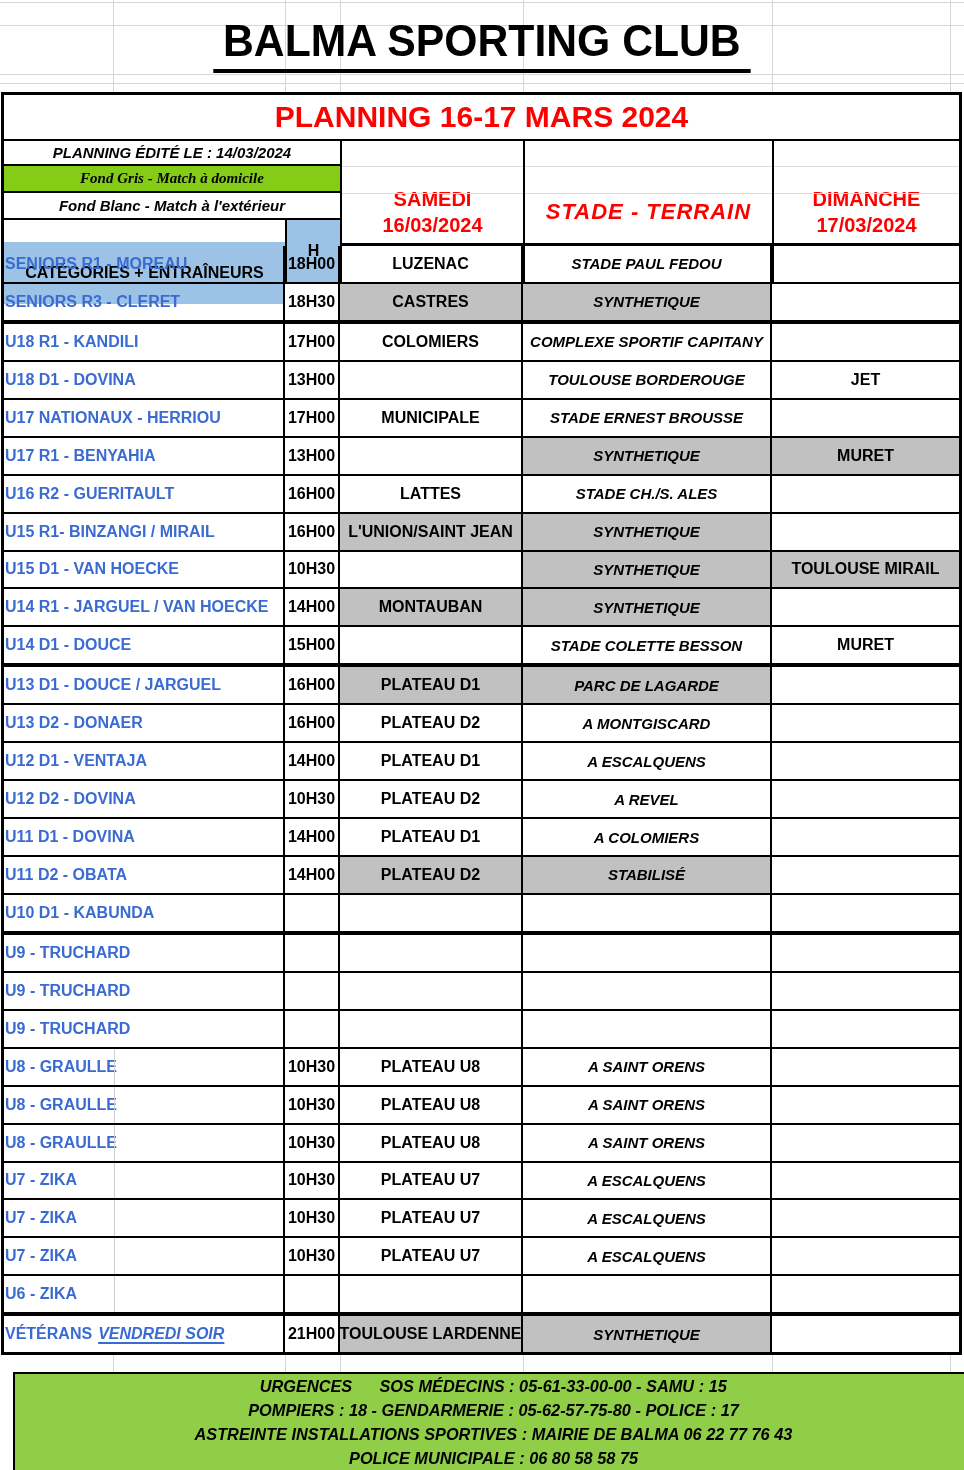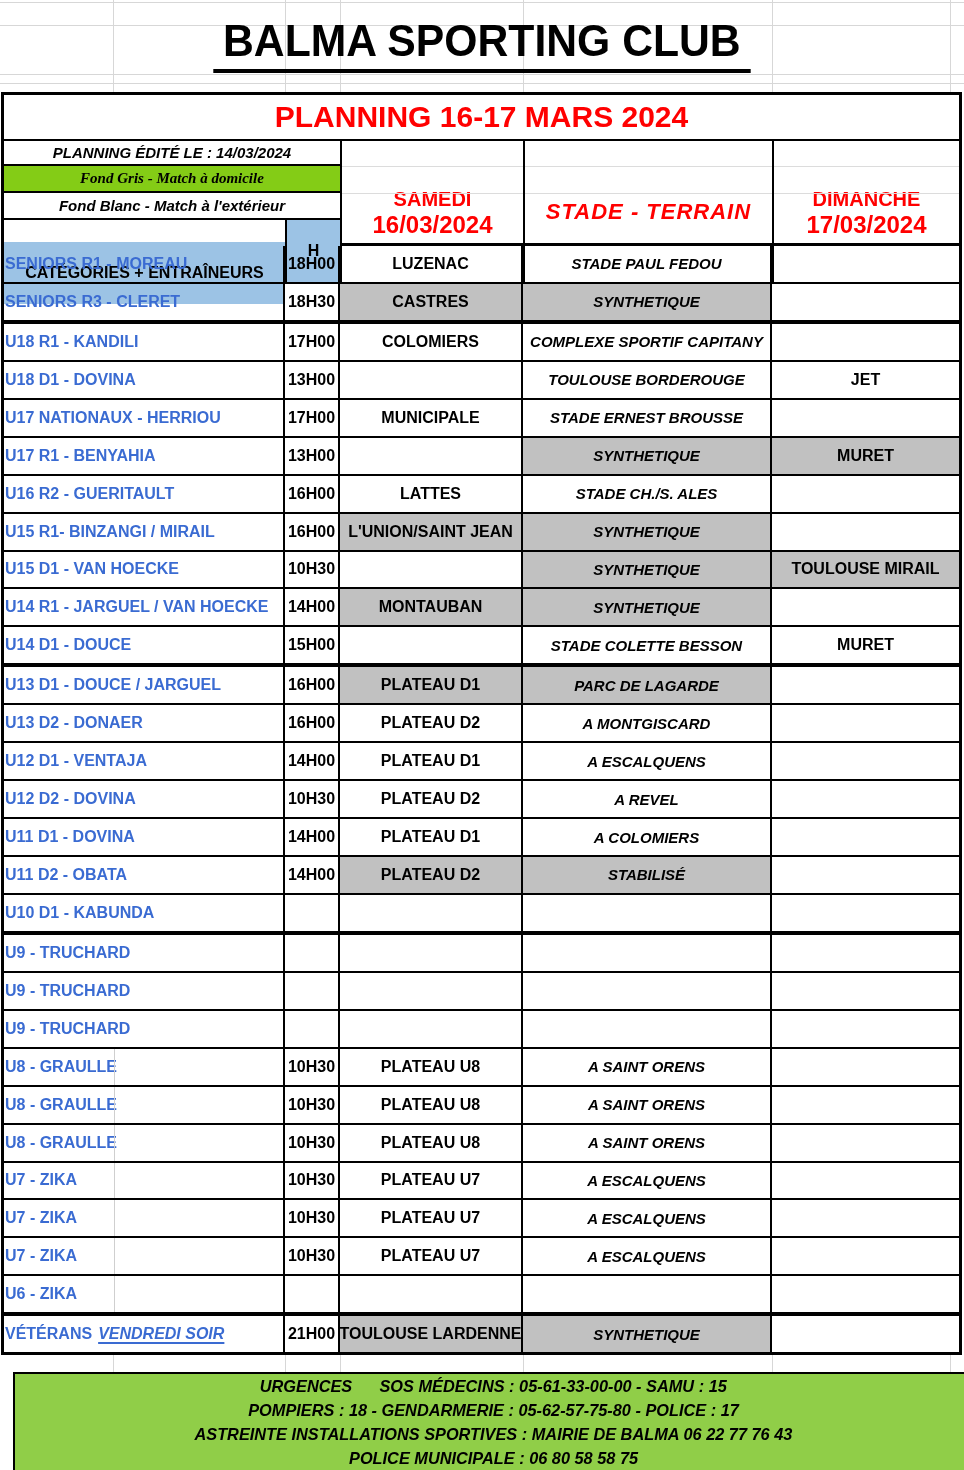--- a/index.html
+++ b/index.html
@@ -30,21 +30,21 @@
   .lrow.gray{background:#84cc16;font-family:Liberation Serif, serif;}
   .lrow.cats{border-bottom:none;font-style:normal;display:grid;grid-template-columns:281px 1fr;padding:0;}
   .catlbl{background:#9cc3e5;display:flex;align-items:center;justify-content:center;
           font-size:16px;font-weight:bold;height:100%;box-sizing:border-box;margin-top:44px;}
   .hlbl{background:#9cc3e5;border-left:2px solid #000;display:flex;align-items:center;
         justify-content:center;font-size:16px;font-weight:bold;height:100%;box-sizing:border-box;}
   .hcell{position:relative;border-left:2px solid #000;box-sizing:border-box;
          display:flex;flex-direction:column;align-items:center;justify-content:center;
          color:#f00;font-weight:bold;text-align:center;}
   .hcell .l1{font-size:20px;line-height:26px;}
-  .hcell .l2{font-size:24px;line-height:26px;}
+  .hcell .l2{font-size:20px;line-height:26px;}
   .hcell.stade{font-size:22px;font-style:italic;letter-spacing:1px;}
   .hgl{position:absolute;left:0;right:0;height:1px;background:#dcdcdc;}
 
   
   .tbody{flex:1;display:flex;flex-direction:column;}
   .trow{flex:1;display:grid;grid-template-columns:281px 55px 183px 249px 1fr;
         box-sizing:border-box;border-bottom:2px solid #000;position:relative;}
   .trow.thick{border-bottom:4px solid #000;}
   .trow:last-child{border-bottom:none;}
   .cell{box-sizing:border-box;display:flex;align-items:center;justify-content:center;

